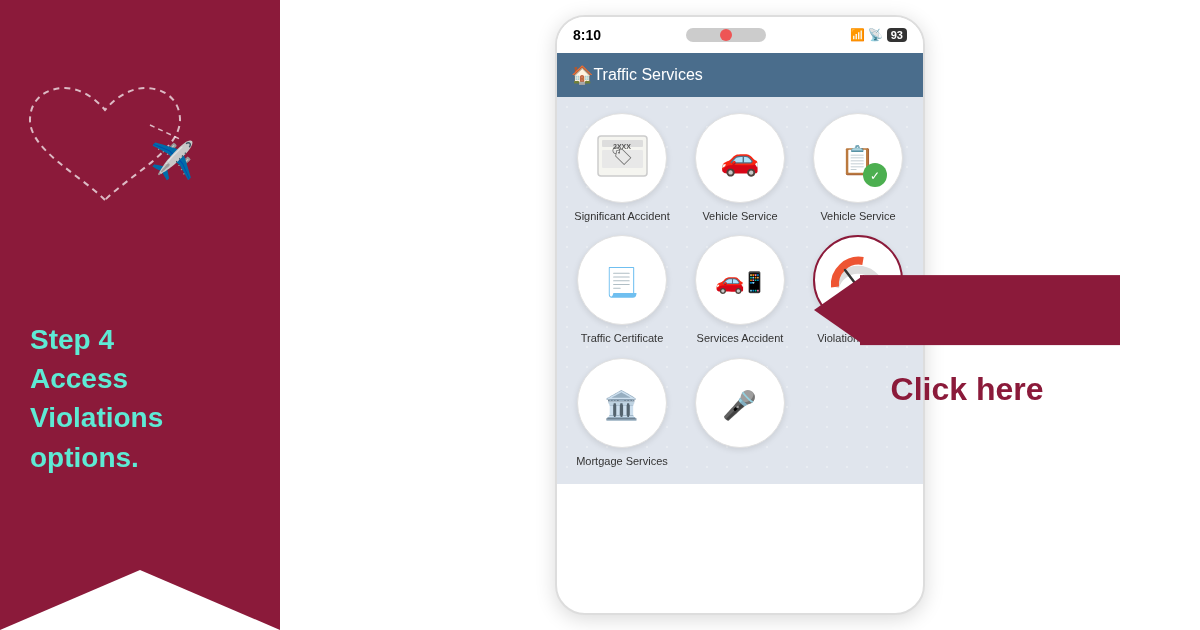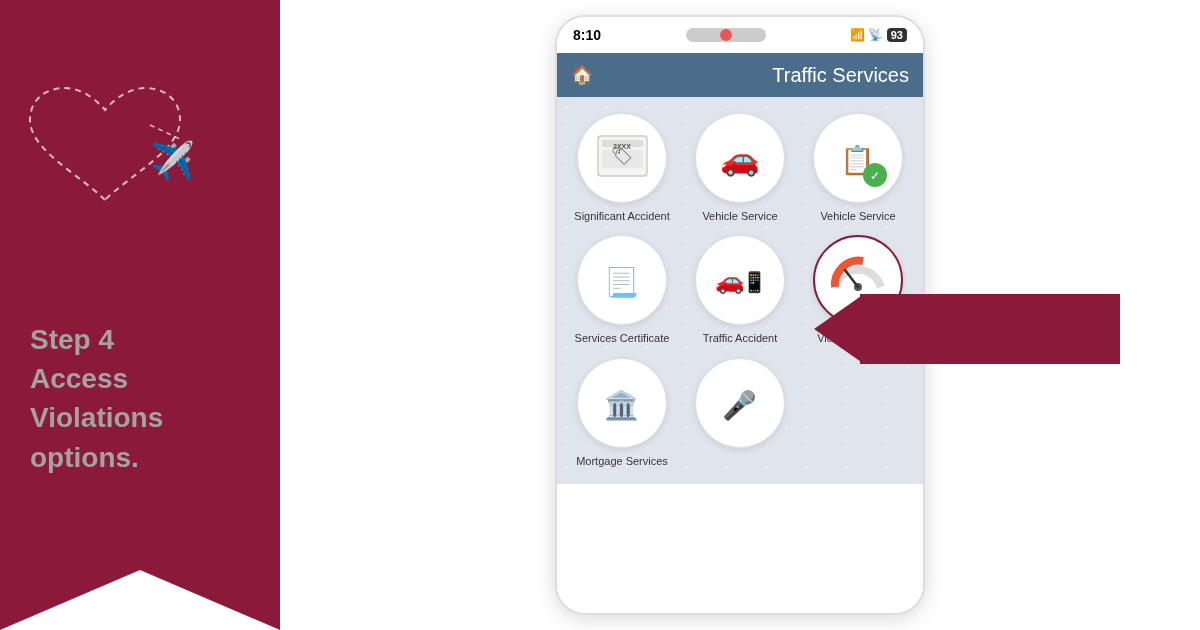--- a/index.html
+++ b/index.html
@@ -44,21 +44,21 @@
     .plane-icon {
       position: absolute;
       top: 140px;
       left: 150px;
       font-size: 36px;
       color: white;
     }
 
     .sidebar-text {
       margin-top: 280px;
-      color: #a3a3a3;
+      color: #5eead4;
       font-size: 28px;
       font-weight: bold;
       line-height: 1.4;
       z-index: 2;
     }
 
     
     .main-content {
       flex: 1;
       display: flex;
@@ -128,24 +128,24 @@
       padding: 0 14px;
       color: white;
     }
 
     .nav-home-icon {
       font-size: 18px;
       margin-right: auto;
     }
 
     .nav-title {
-      font-size: 20px;
+      font-size: 16px;
       font-weight: 500;
       flex: 1;
-      text-align: right;
+      text-align: left;
     }
 
     
     .services-container {
       background: #e8edf2;
       flex: 1;
       padding: 16px 12px;
       overflow-y: auto;
     }
 
@@ -317,32 +317,32 @@
           <span class="service-label">Vehicle Service</span>
         </div>
 
         <div class="service-item">
           <div class="service-circle">
             <svg width="70" height="70" viewBox="0 0 70 70">
               <ellipse cx="35" cy="35" r="33" fill="#f0f0f0"></ellipse>
               <text x="35" y="47" text-anchor="middle" font-size="28">📃</text>
             </svg>
           </div>
-          <span class="service-label">Services Certificate</span>
+          <span class="service-label">Traffic Certificate</span>
         </div>
 
         <div class="service-item">
           <div class="service-circle">
             <svg width="70" height="70" viewBox="0 0 70 70">
               <ellipse cx="35" cy="35" r="33" fill="#f0f0f0"></ellipse>
               <text x="25" y="44" text-anchor="middle" font-size="24">🚗</text>
               <text x="50" y="44" text-anchor="middle" font-size="20">📱</text>
             </svg>
           </div>
-          <span class="service-label">Traffic Accident</span>
+          <span class="service-label">Services Accident</span>
         </div>
 
         <div class="service-item highlighted">
           <div class="service-circle">
             <svg width="70" height="70" viewBox="0 0 70 70">
               <ellipse cx="35" cy="35" r="33" fill="#f8f8f8"></ellipse>
 
               <path d="M12,42 A24,24 0 0,1 58,42" fill="none" stroke="#ddd" stroke-width="8"></path>
               <path d="M12,42 A24,24 0 0,1 40,16" fill="none" stroke="#e53" stroke-width="8"></path>
               <circle cx="35" cy="42" r="4" fill="#555"></circle>
@@ -375,15 +375,16 @@
 
       </div>
     </div>
   </div>
 
   <div class="arrow-section">
     <div class="arrow-body">
       <div class="arrow-left"></div>
       <div class="arrow-shaft"></div>
     </div>
+    <div class="click-here-text">Click here</div>
   </div>
 
 </div>
 
 </body></html>

